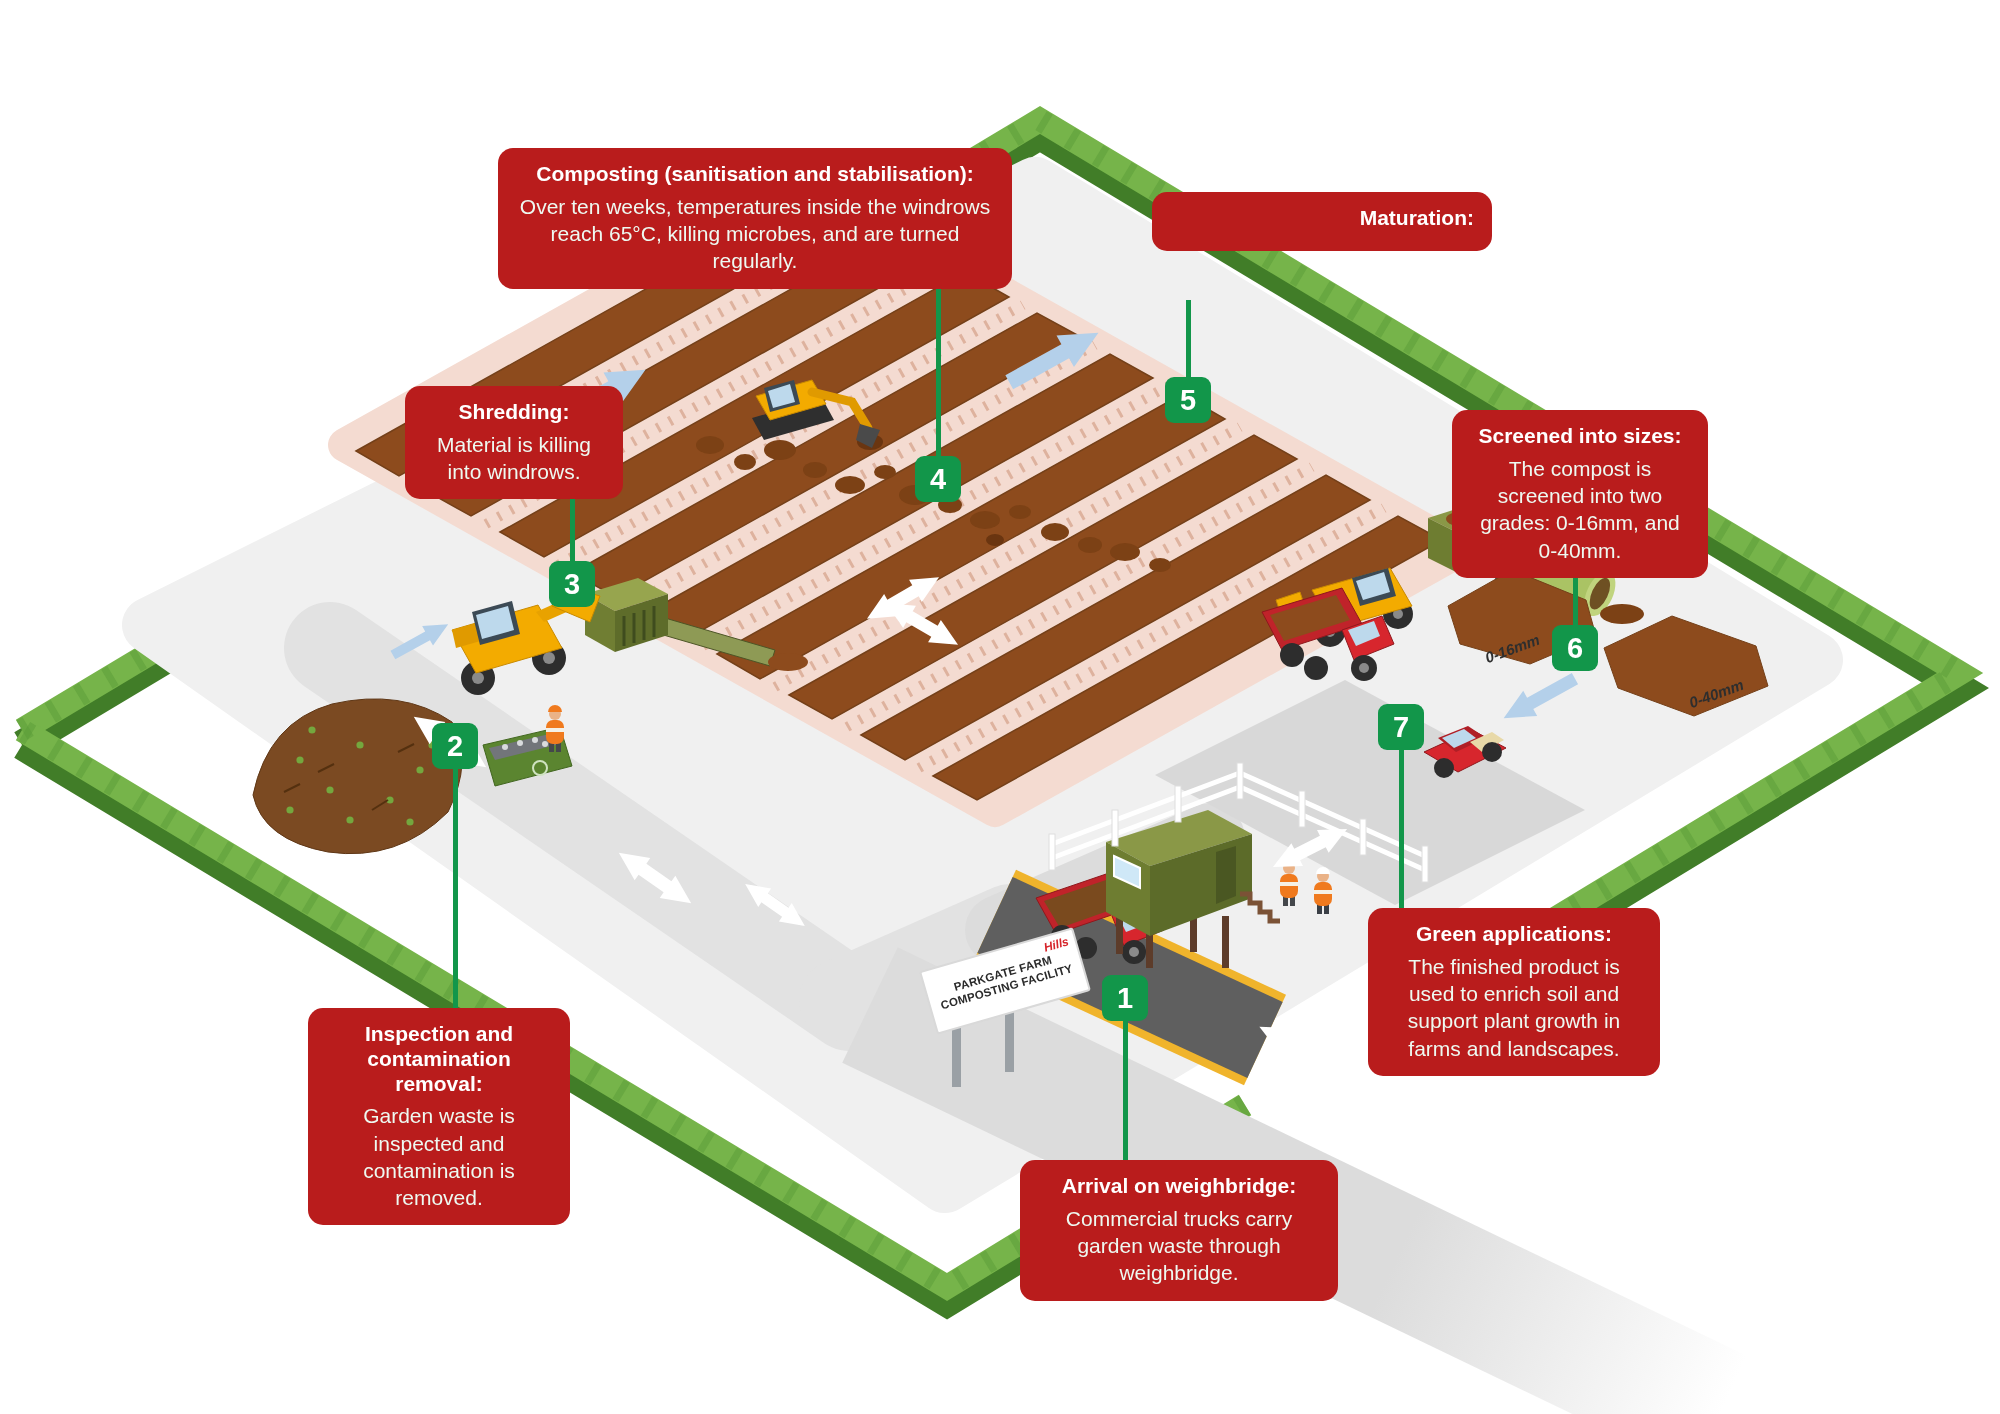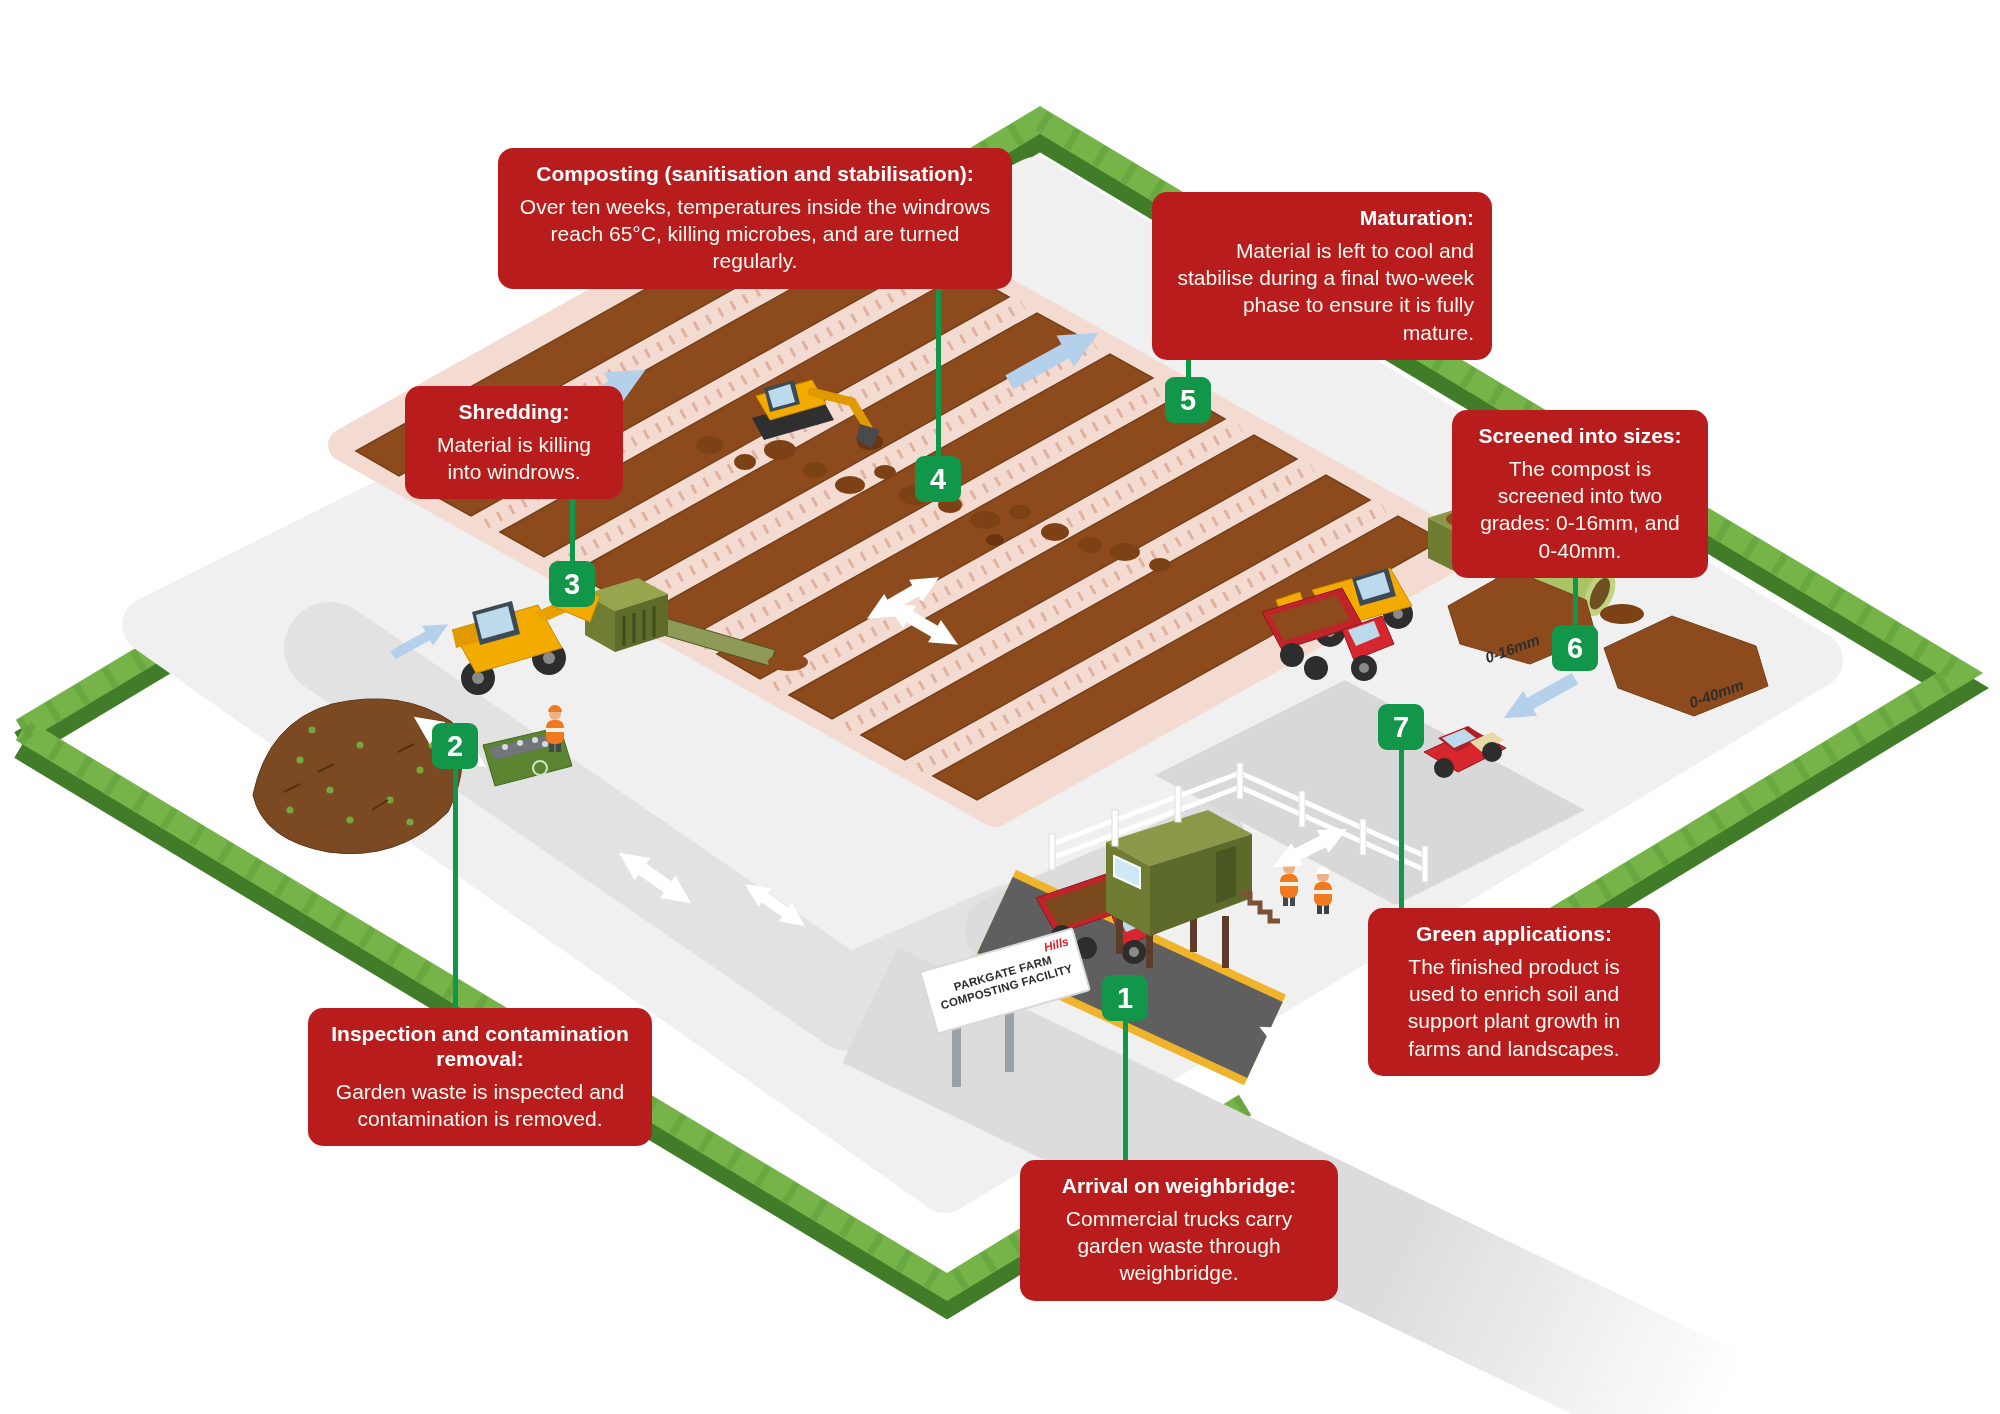--- a/index.html
+++ b/index.html
@@ -334,31 +334,30 @@
 <div class="badge" style="left:1165px;top:377px;">5</div>
 <div class="badge" style="left:1552px;top:625px;">6</div>
 <div class="badge" style="left:1378px;top:704px;">7</div>
 
 <div class="callout" style="left:498px;top:148px;width:514px;">
   <div class="t">Composting (sanitisation and stabilisation):</div>
   <div class="b">Over ten weeks, temperatures inside the windrows reach 65°C, killing microbes, and are turned regularly.</div>
 </div>
 <div class="callout" style="left:1152px;top:192px;width:340px;text-align:right;">
   <div class="t">Maturation:</div>
-  <div class="b">Material is left to cool and stabilise during a final two-week phase to ensure it is fully mature.</div>
 </div>
 <div class="callout" style="left:405px;top:362px;width:218px;margin-top:24px;">
   <div class="t">Shredding:</div>
   <div class="b">Material is killing into windrows.</div>
 </div>
 <div class="callout" style="left:1452px;top:410px;width:256px;">
   <div class="t">Screened into sizes:</div>
   <div class="b">The compost is screened into two grades: 0-16mm, and 0-40mm.</div>
 </div>
-<div class="callout" style="left:308px;top:1008px;width:344px;">
+<div class="callout" style="left:308px;top:1008px;width:262px;">
   <div class="t">Inspection and contamination removal:</div>
   <div class="b">Garden waste is inspected and contamination is removed.</div>
 </div>
 <div class="callout" style="left:1020px;top:1160px;width:318px;">
   <div class="t">Arrival on weighbridge:</div>
   <div class="b">Commercial trucks carry garden waste through weighbridge.</div>
 </div>
 <div class="callout" style="left:1368px;top:860px;width:292px;margin-top:48px;">
   <div class="t">Green applications:</div>
   <div class="b">The finished product is used to enrich soil and support plant growth in farms and landscapes.</div>

